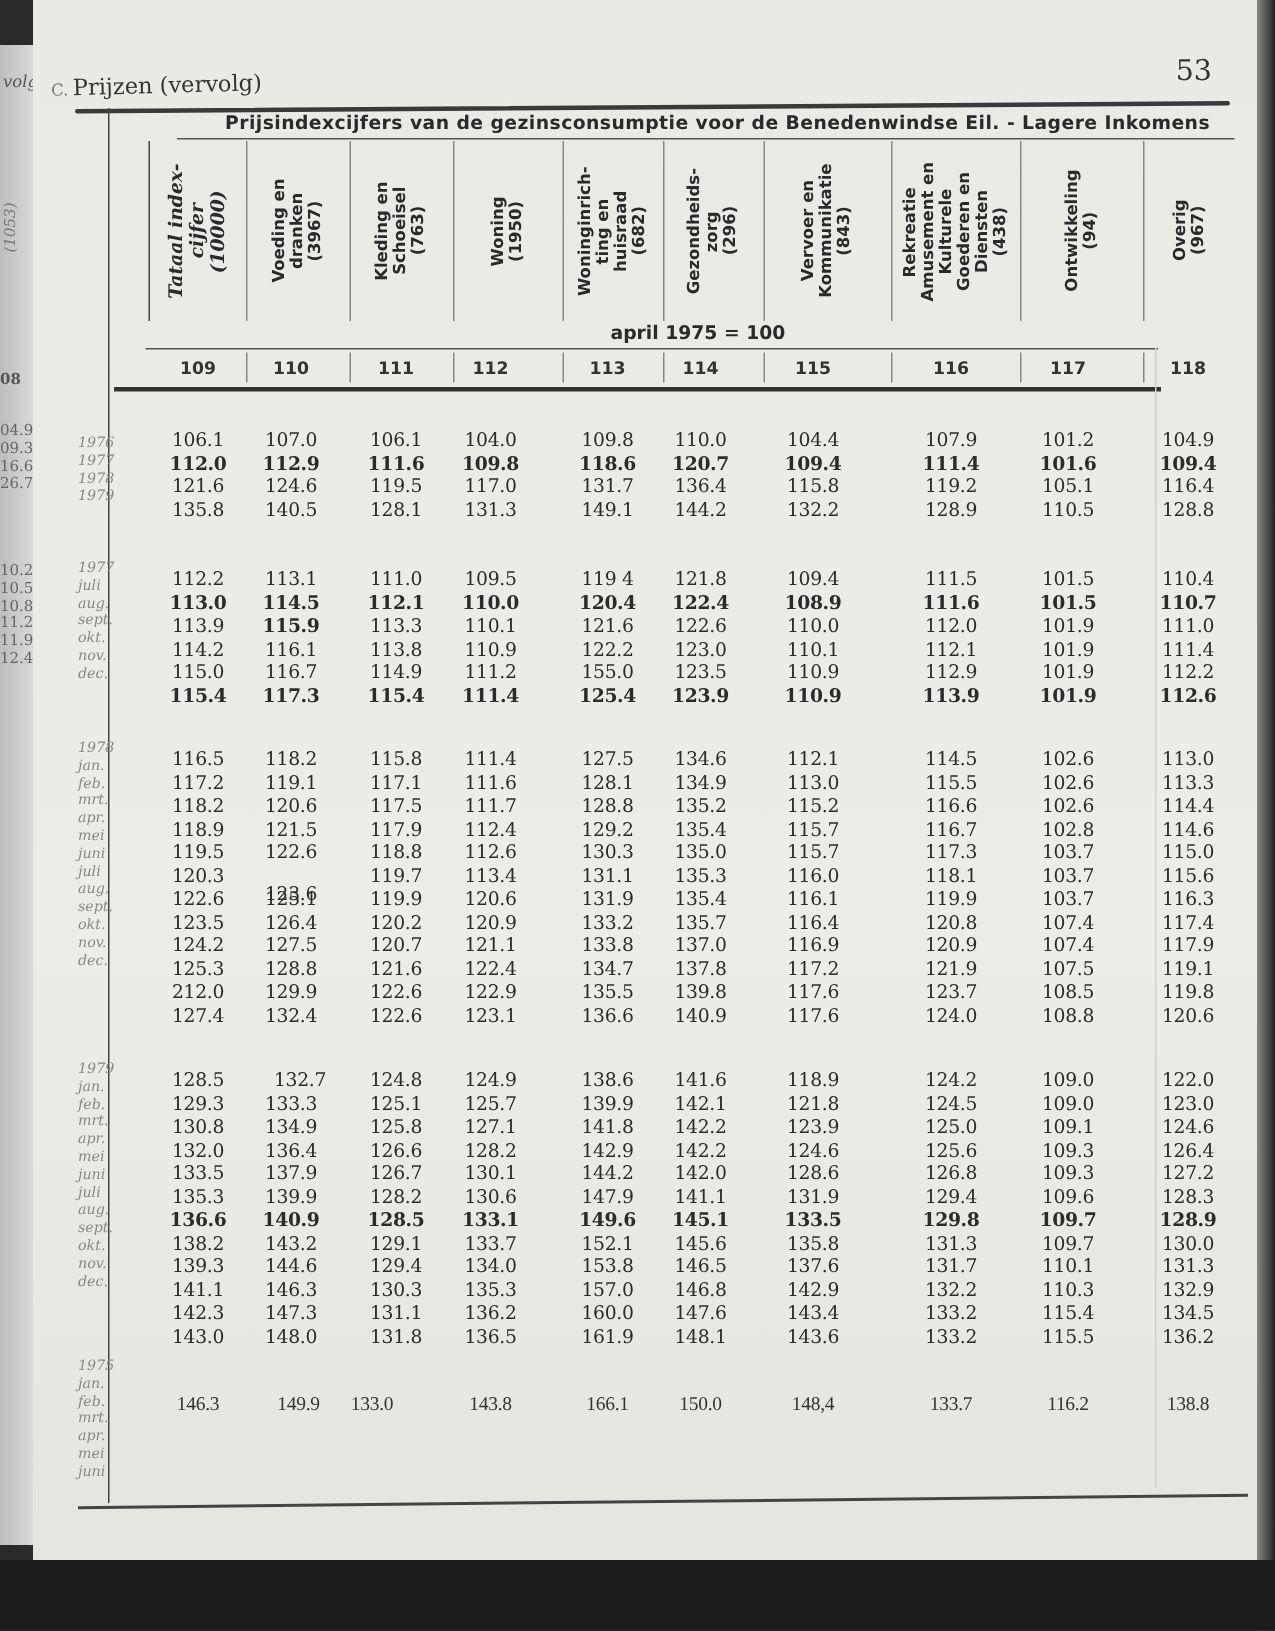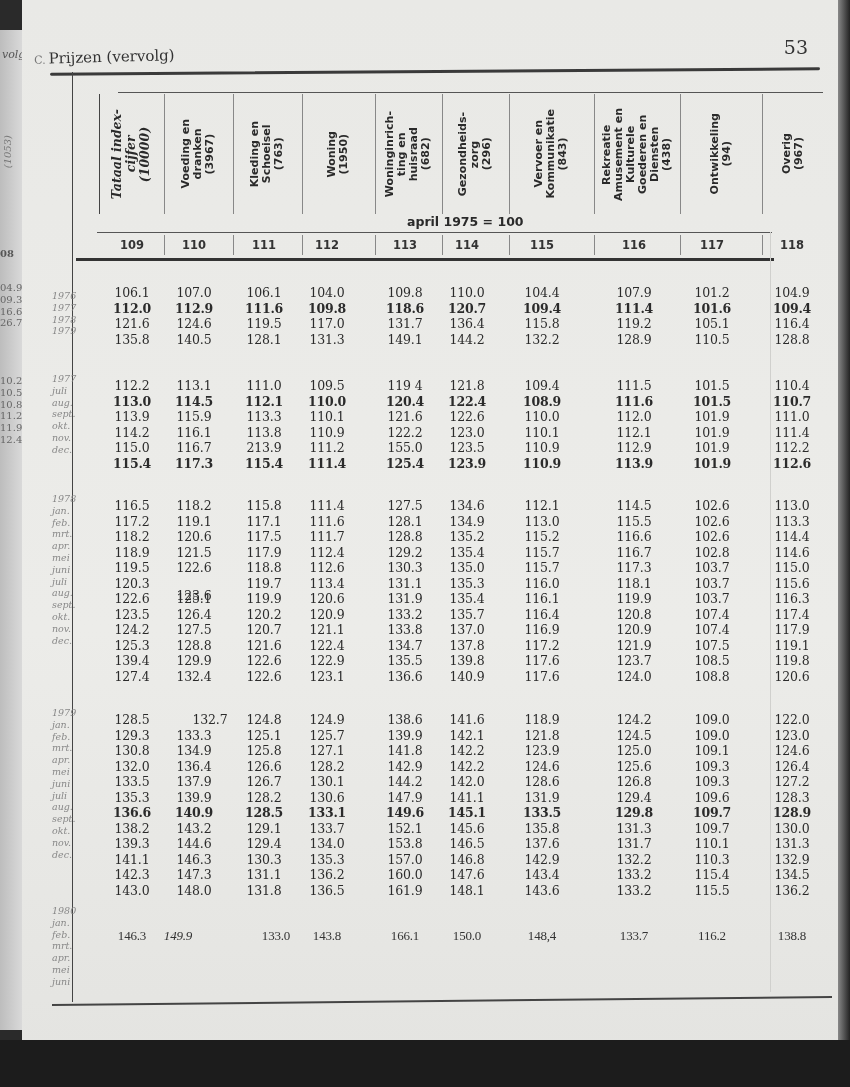--- a/index.html
+++ b/index.html
@@ -88,20 +88,21 @@
   </div>
 </div>
 
 <div class="page">
   <div class="page-number">53</div>
   <div class="section-title">
     <span class="sec-prefix">C.</span><span>Prijzen (vervolg)</span>
   </div>
   <div class="rule-top"></div>
 
+  <div class="table-title">Prijsindexcijfers van de gezinsconsumptie voor de Benedenwindse Eil. - Lagere Inkomens</div>
   <div class="rule-title"></div>
 
   <div class="stub-line"></div>
 
   <div id="headers">
       <div class="col-header first" style="left: 77px; width: 62px; border-left: 1px solid rgb(68, 68, 68);">
         <span class="hdr-text">Tataal index-
 cijfer
 (10000)</span>
       </div>
@@ -263,21 +264,21 @@
         <span class="cell" style="left: 275px;">110.0</span>
         <span class="cell" style="left: 353px;">120.4</span>
         <span class="cell" style="left: 415px;">122.4</span>
         <span class="cell" style="left: 490px;">108.9</span>
         <span class="cell" style="left: 582px;">111.6</span>
         <span class="cell" style="left: 660px;">101.5</span>
         <span class="cell" style="left: 740px;">110.7</span>
       </div>
       <div class="data-row" style="top: 409px;">
         <span class="cell" style="left: 80px;">113.9</span>
-        <span class="cell" style="left: 142px;">115.9</span>
+        <span class="cell" style="left: 142px; font-weight: bold;">115.9</span>
         <span class="cell" style="left: 212px;">113.3</span>
         <span class="cell" style="left: 275px;">110.1</span>
         <span class="cell" style="left: 353px;">121.6</span>
         <span class="cell" style="left: 415px;">122.6</span>
         <span class="cell" style="left: 490px;">110.0</span>
         <span class="cell" style="left: 582px;">112.0</span>
         <span class="cell" style="left: 660px;">101.9</span>
         <span class="cell" style="left: 740px;">111.0</span>
       </div>
       <div class="data-row" style="top: 424.5px;">
@@ -288,21 +289,21 @@
         <span class="cell" style="left: 353px;">122.2</span>
         <span class="cell" style="left: 415px;">123.0</span>
         <span class="cell" style="left: 490px;">110.1</span>
         <span class="cell" style="left: 582px;">112.1</span>
         <span class="cell" style="left: 660px;">101.9</span>
         <span class="cell" style="left: 740px;">111.4</span>
       </div>
       <div class="data-row" style="top: 440px;">
         <span class="cell" style="left: 80px;">115.0</span>
         <span class="cell" style="left: 142px;">116.7</span>
-        <span class="cell" style="left: 212px;">213.9</span>
+        <span class="cell" style="left: 212px;">114.9</span>
         <span class="cell" style="left: 275px;">111.2</span>
         <span class="cell" style="left: 353px;">155.0</span>
         <span class="cell" style="left: 415px;">123.5</span>
         <span class="cell" style="left: 490px;">110.9</span>
         <span class="cell" style="left: 582px;">112.9</span>
         <span class="cell" style="left: 660px;">101.9</span>
         <span class="cell" style="left: 740px;">112.2</span>
       </div>
       <div class="data-row bold" style="top: 455.5px;">
         <span class="cell" style="left: 80px;">115.4</span>
@@ -445,21 +446,21 @@
         <span class="cell" style="left: 212px;">121.6</span>
         <span class="cell" style="left: 275px;">122.4</span>
         <span class="cell" style="left: 353px;">134.7</span>
         <span class="cell" style="left: 415px;">137.8</span>
         <span class="cell" style="left: 490px;">117.2</span>
         <span class="cell" style="left: 582px;">121.9</span>
         <span class="cell" style="left: 660px;">107.5</span>
         <span class="cell" style="left: 740px;">119.1</span>
       </div>
       <div class="data-row" style="top: 653px;">
-        <span class="cell" style="left: 80px;">139.4</span>
+        <span class="cell" style="left: 80px;">212.0</span>
         <span class="cell" style="left: 142px;">129.9</span>
         <span class="cell" style="left: 212px;">122.6</span>
         <span class="cell" style="left: 275px;">122.9</span>
         <span class="cell" style="left: 353px;">135.5</span>
         <span class="cell" style="left: 415px;">139.8</span>
         <span class="cell" style="left: 490px;">117.6</span>
         <span class="cell" style="left: 582px;">123.7</span>
         <span class="cell" style="left: 660px;">108.5</span>
         <span class="cell" style="left: 740px;">119.8</span>
       </div>
@@ -485,21 +486,21 @@
         <div>juni</div>
         <div>juli</div>
         <div>aug.</div>
         <div>sept.</div>
         <div>okt.</div>
         <div>nov.</div>
         <div>dec.</div>
       </div>
       <div class="data-row" style="top: 712px;">
         <span class="cell" style="left: 80px;">128.5</span>
-        <span class="cell" style="left: 158px;">132.7</span>
+        <span class="cell" style="left: 148px;">132.7</span>
         <span class="cell" style="left: 212px;">124.8</span>
         <span class="cell" style="left: 275px;">124.9</span>
         <span class="cell" style="left: 353px;">138.6</span>
         <span class="cell" style="left: 415px;">141.6</span>
         <span class="cell" style="left: 490px;">118.9</span>
         <span class="cell" style="left: 582px;">124.2</span>
         <span class="cell" style="left: 660px;">109.0</span>
         <span class="cell" style="left: 740px;">122.0</span>
       </div>
       <div class="data-row" style="top: 727.5px;">
@@ -628,32 +629,32 @@
         <span class="cell" style="left: 212px;">131.8</span>
         <span class="cell" style="left: 275px;">136.5</span>
         <span class="cell" style="left: 353px;">161.9</span>
         <span class="cell" style="left: 415px;">148.1</span>
         <span class="cell" style="left: 490px;">143.6</span>
         <span class="cell" style="left: 582px;">133.2</span>
         <span class="cell" style="left: 660px;">115.5</span>
         <span class="cell" style="left: 740px;">136.2</span>
       </div>
       <div class="stub-col" style="top: 905px;">
-        <div>1980</div>
+        <div>1975</div>
         <div>jan.</div>
         <div>feb.</div>
         <div>mrt.</div>
         <div>apr.</div>
         <div>mei</div>
         <div>juni</div>
       </div>
       <div class="data-row final-row" style="top: 928px;">
         <span class="cell" style="left: 80px;">146.3</span>
-        <span class="cell" style="left: 126px; font-style: italic;">149.9</span>
-        <span class="cell" style="left: 224px;">133.0</span>
+        <span class="cell" style="left: 147px;">149.9</span>
+        <span class="cell" style="left: 196px;">133.0</span>
         <span class="cell" style="left: 275px;">143.8</span>
         <span class="cell" style="left: 353px;">166.1</span>
         <span class="cell" style="left: 415px;">150.0</span>
         <span class="cell" style="left: 490px;">148,4</span>
         <span class="cell" style="left: 582px;">133.7</span>
         <span class="cell" style="left: 660px;">116.2</span>
         <span class="cell" style="left: 740px;">138.8</span>
       </div>
     </div>
 

